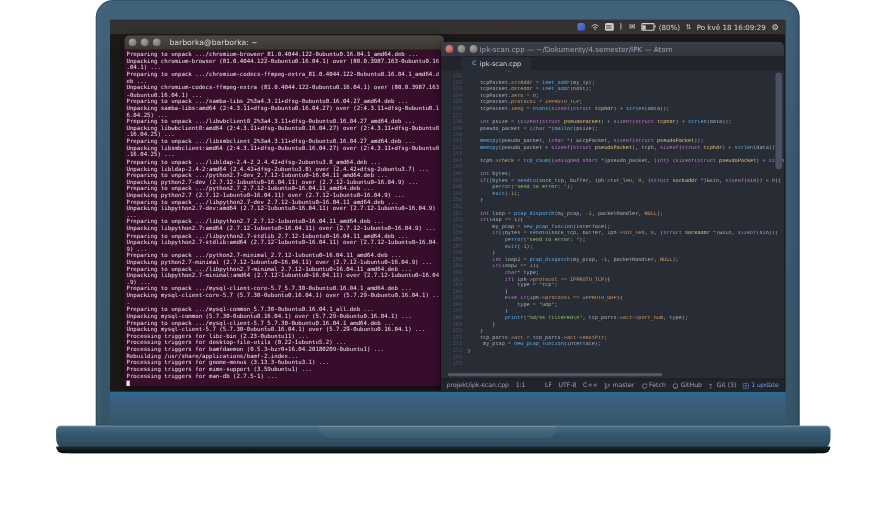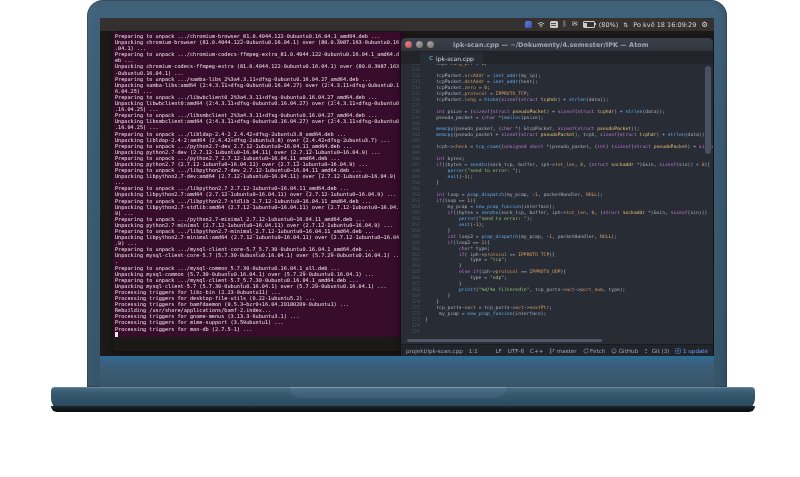--- a/index.html
+++ b/index.html
@@ -46,21 +46,21 @@
   .tline{height:6.1px;white-space:pre;}
   .cursor{display:inline-block;width:3.2px;height:5.4px;background:#f0e8ec;}
   .term-scrollbar{position:absolute;right:0;top:0;width:4px;height:100%;background:rgba(0,0,0,.25);}
   .term-scroll-handle{position:absolute;right:0.5px;bottom:2px;width:3px;height:60px;border-radius:2px;background:#6d4c62;}
   
   .atom-win{position:absolute;left:301px;top:20px;width:312px;height:318px;z-index:2;
     box-shadow:0 2px 8px rgba(0,0,0,.55);border-radius:5px 5px 0 0;background:#282c34;}
   .atom-titlebar{height:14px;border-radius:5px 5px 0 0;background:linear-gradient(180deg,#3a4049,#30353e);
     display:flex;align-items:center;color:#9da5b4;font-size:6.5px;border-bottom:1px solid #1e2127;box-sizing:border-box;}
   .wbtn.close{background:radial-gradient(circle at 35% 30%,#e08283,#b94a4f);}
-  .atom-title{margin-left:19px;white-space:nowrap;overflow:hidden;font-weight:bold;}
+  .atom-title{margin-left:2px;white-space:nowrap;overflow:hidden;}
   .atom-tabbar{height:12px;background:#21252b;display:flex;align-items:stretch;}
   .tab{margin-left:19px;padding:0 9px;background:#282c34;color:#d7dae0;font-size:6px;
     display:flex;align-items:center;gap:3px;}
   .tab-cicon{color:#519aba;font-size:5.5px;font-weight:bold;}
   .atom-editor{position:relative;height:280px;background:#282c34;overflow:hidden;}
   .code-rows{position:absolute;left:0;top:-3px;right:0;}
   .crow{display:flex;height:5.96px;font-family:"DejaVu Sans Mono",monospace;font-size:4.7px;line-height:5.96px;}
   .lnum{width:24px;flex:none;text-align:right;padding-right:5px;color:#4b5364;box-sizing:border-box;}
   .lcode{white-space:pre;color:#abb2bf;overflow:hidden;}
   .s-kw{color:#c678dd;}  .s-str{color:#98c379;}  .s-const{color:#d19a66;}
@@ -102,20 +102,26 @@
       <span class="tray-item glyph">✉</span>
       <span class="tray-item">
         <span class="batt"></span>&nbsp;<span>(80%)</span>
       </span>
       <span class="tray-item glyph" style="font-size:6px">⇅</span>
       <span class="tray-item">Po kvě 18 16:09:29</span>
       <span class="tray-item glyph" style="font-size:7.5px">⚙</span>
     </div>
 
     <div class="term-win">
+      <div class="term-titlebar">
+        <span class="wbtn gray"></span>
+        <span class="wbtn gray"></span>
+        <span class="wbtn gray"></span>
+        <span class="term-title">barborka@barborka: ~</span>
+      </div>
       <div class="term-body">
         <div class="term-scrollbar">
           <div class="term-scroll-handle"></div>
         </div>
       <div class="tline">Preparing to unpack .../chromium-browser_81.0.4044.122-0ubuntu0.16.04.1_amd64.deb ...</div>
           <div class="tline">Unpacking chromium-browser (81.0.4044.122-0ubuntu0.16.04.1) over (80.0.3987.163-0ubuntu0.16</div>
           <div class="tline">.04.1) ...</div>
           <div class="tline">Preparing to unpack .../chromium-codecs-ffmpeg-extra_81.0.4044.122-0ubuntu0.16.04.1_amd64.d</div>
           <div class="tline">eb ...</div>
           <div class="tline">Unpacking chromium-codecs-ffmpeg-extra (81.0.4044.122-0ubuntu0.16.04.1) over (80.0.3987.163</div>

